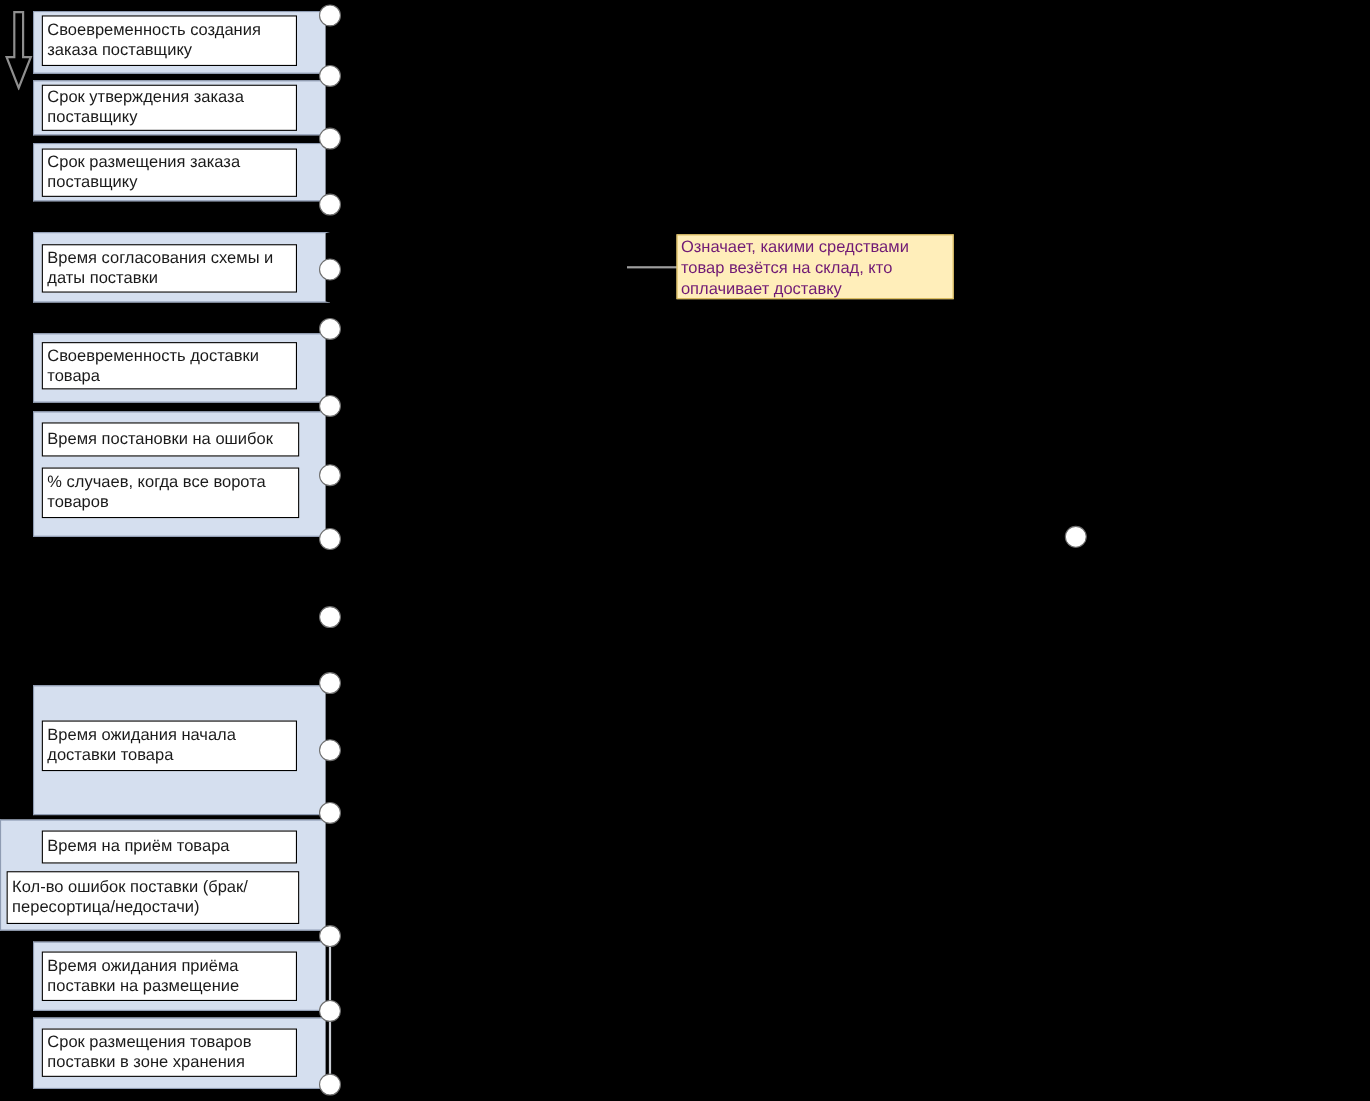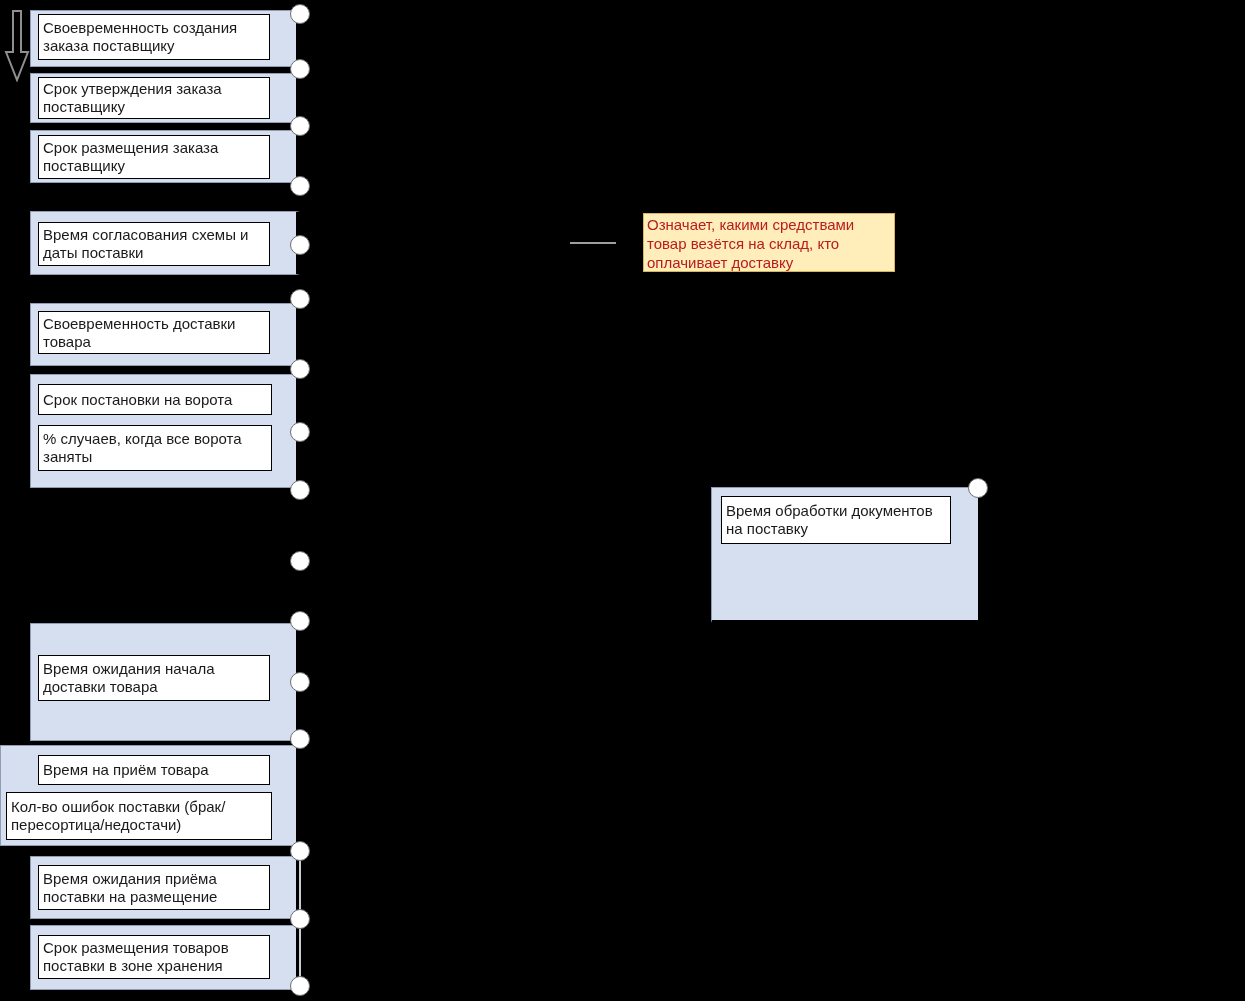--- a/index.html
+++ b/index.html
@@ -17,21 +17,21 @@
        font-size:15px;line-height:18px;color:#1a1a1a;}
   .kpi span{display:block;}
 
   .dot{position:absolute;width:20px;height:20px;border-radius:50%;background:#fff;
        border:1.5px solid #6e6e6e;box-sizing:border-box;z-index:5;}
 
   .vline{position:absolute;width:2px;background:#c9cdd4;z-index:1;}
 
   .note{position:absolute;background:#ffeeba;border:1.5px solid #d6b656;
         box-sizing:border-box;padding:1px 3px;font-size:15px;line-height:19px;
-        color:#b91c1c;margin-left:28px;}
+        color:#701a75;}
   .callout-line{position:absolute;height:1.5px;background:#9e9e9e;}
 
   .arrow-wrap{position:absolute;left:4px;top:10px;width:28px;height:72px;}
 </style>
 </head>
 <body>
 
 <div class="canvas">
 
   <div class="arrow-wrap">
@@ -65,24 +65,24 @@
   </div>
 
   <div class="panel" style="left:30px;top:303px;width:270px;height:63px">
     <div class="kpi" style="left:7px;top:7px;width:232px;height:43px">
       <span>Своевременность доставки товара</span>
     </div>
   </div>
 
   <div class="panel" style="left:30px;top:374px;width:270px;height:114px">
     <div class="kpi" style="left:7px;top:9px;width:234px;height:31px">
-      <span>Срок постановки на ворота</span>
+      <span>Время постановки на ошибок</span>
     </div>
     <div class="kpi" style="left:7px;top:50px;width:234px;height:46px">
-      <span>% случаев, когда все ворота заняты</span>
+      <span>% случаев, когда все ворота товаров</span>
     </div>
   </div>
 
 
   <div class="panel" style="left:30px;top:623px;width:270px;height:118px">
     <div class="kpi" style="left:7px;top:31px;width:232px;height:46px">
       <span>Время ожидания начала доставки товара</span>
     </div>
   </div>
 
@@ -100,25 +100,20 @@
       <span>Время ожидания приёма поставки на размещение</span>
     </div>
   </div>
 
   <div class="panel" style="left:30px;top:925px;width:270px;height:65px">
     <div class="kpi" style="left:7px;top:9px;width:232px;height:44px">
       <span>Срок размещения товаров поставки в зоне хранения</span>
     </div>
   </div>
 
-  <div class="panel-right" style="left:711px;top:487px;width:270px;height:136px">
-    <div class="kpi" style="left:9px;top:8px;width:230px;height:48px">
-      <span>Время обработки документов на поставку</span>
-    </div>
-  </div>
   <div class="dot" style="left:968px;top:478px"></div>
 
   <div class="callout-line" style="left:570px;top:242px;width:46px"></div>
   <div class="note" style="left:615px;top:213px;width:252px;height:59px">
     <span>Означает, какими средствами товар везётся на склад, кто оплачивает доставку</span>
   </div>
 
   <div class="vline" style="left:299px;top:851px;height:68px"></div>
   <div class="vline" style="left:299px;top:919px;height:67px"></div>
 

